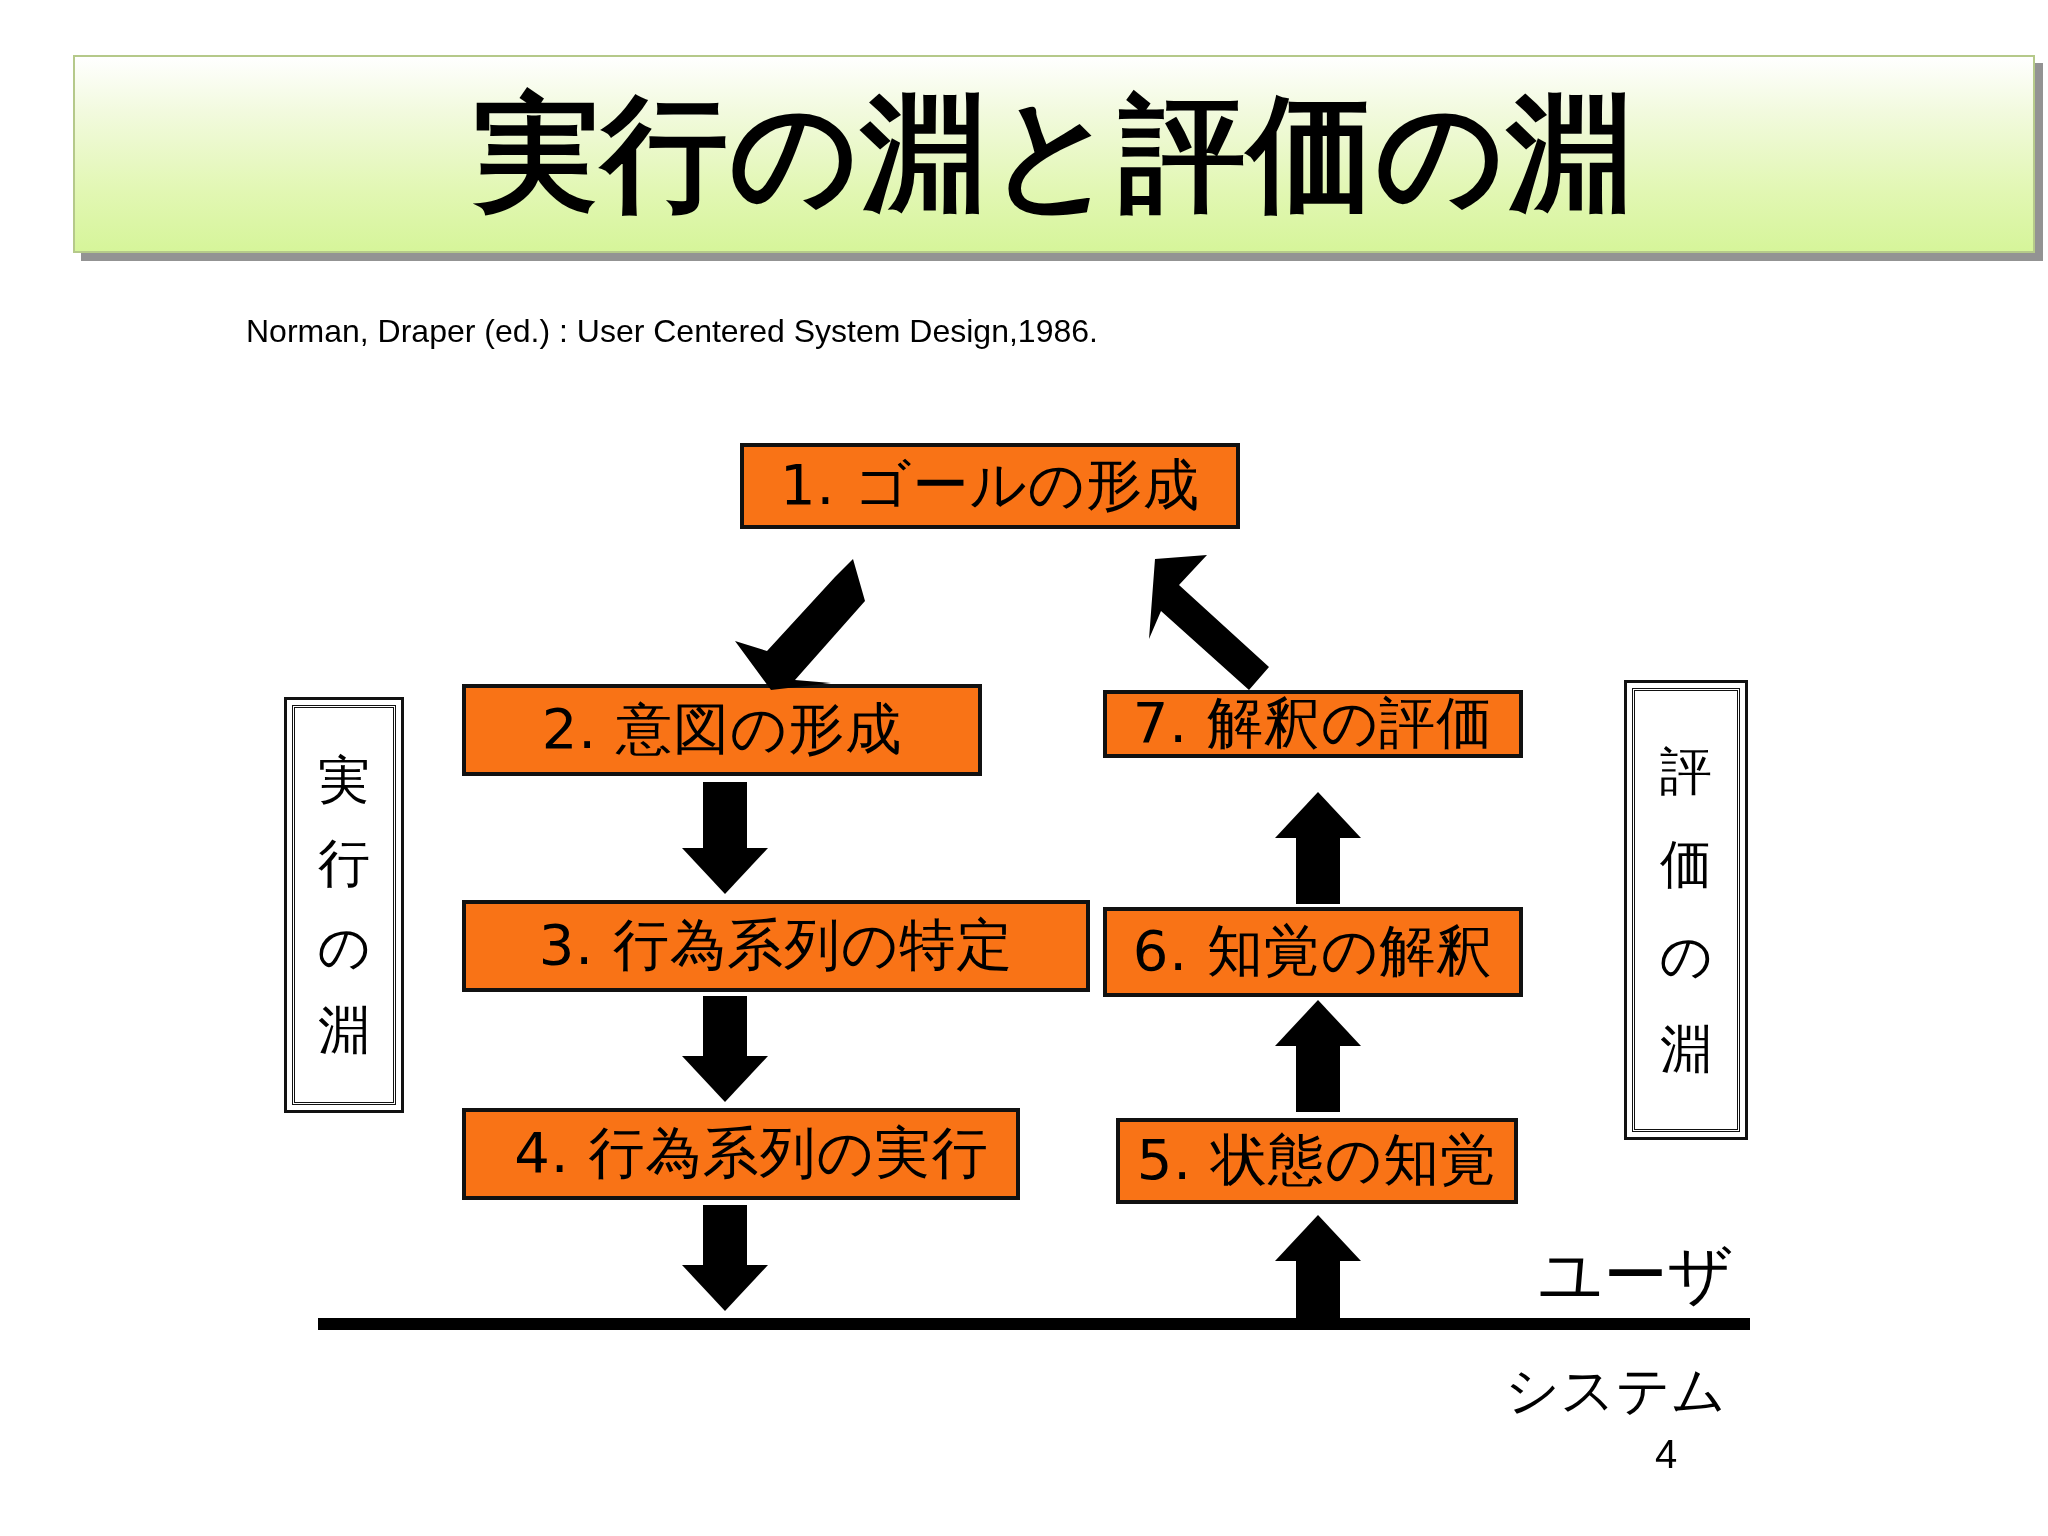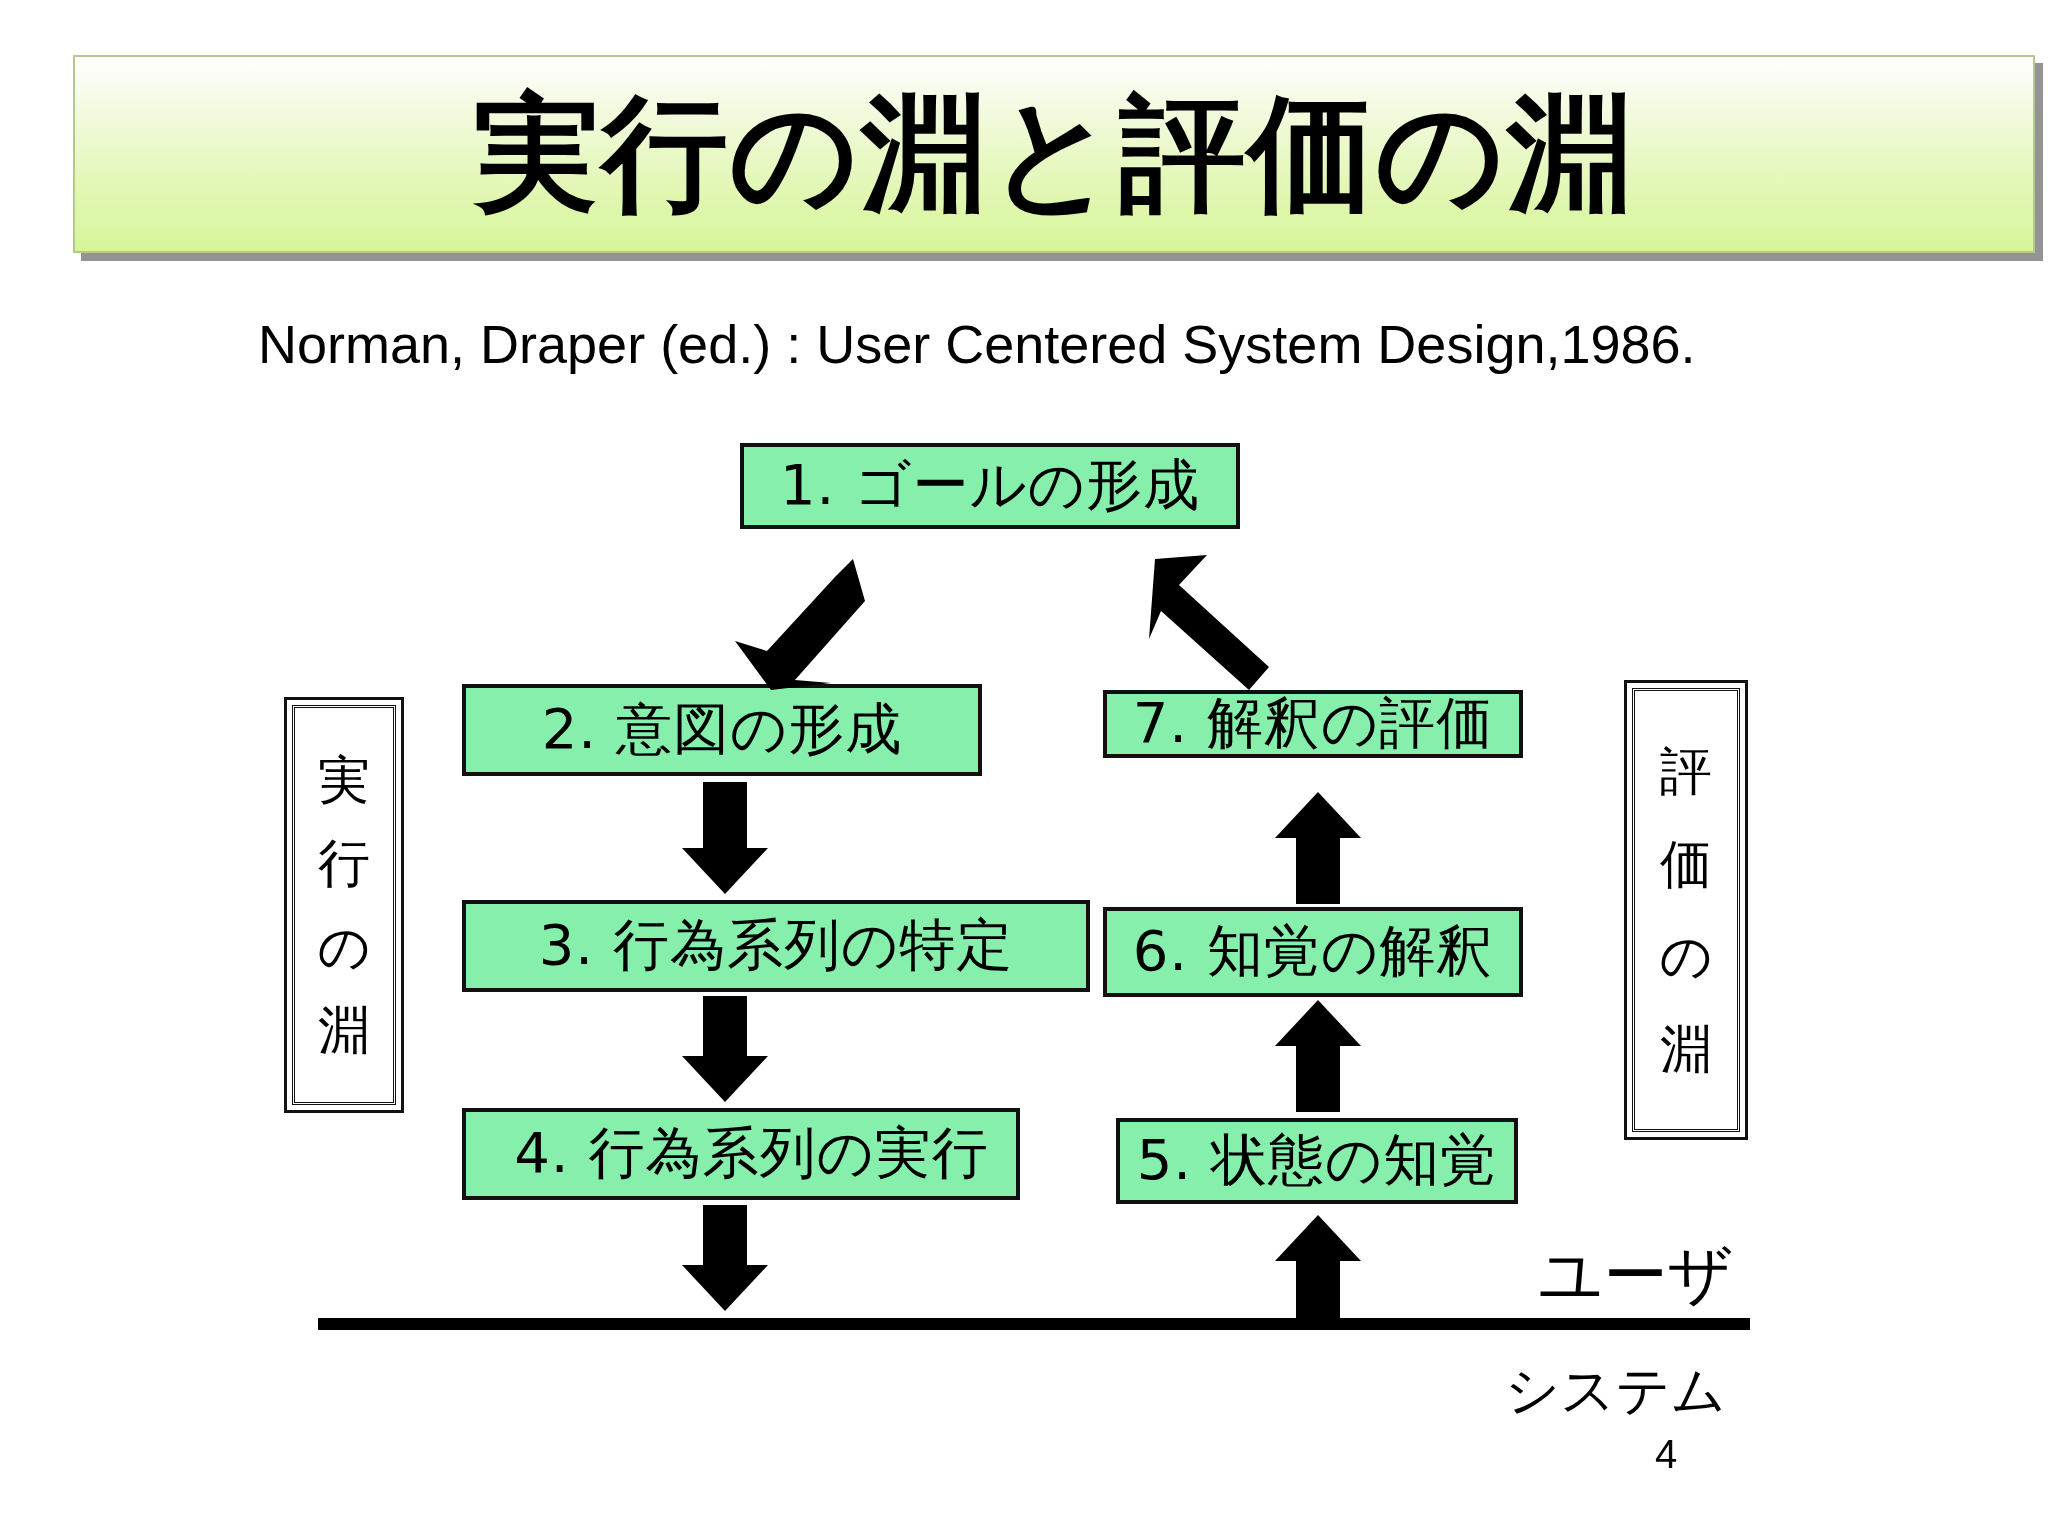--- a/index.html
+++ b/index.html
@@ -22,28 +22,27 @@
     position:absolute; left:0; top:0; width:100%; height:100%;
     display:flex; align-items:center; justify-content:center;
     font-size:126px; font-weight:bold; color:#000000;
     letter-spacing:2px; line-height:1;
     font-family:"DejaVu Sans","Liberation Sans",sans-serif;
     border-radius:6px;
   }
   
   #citation{
     position:absolute; left:246px; top:313px;
-    font-size:54px; color:#000000; white-space:nowrap;
+    font-size:32px; color:#000000; white-space:nowrap;
     font-family:"Liberation Sans","DejaVu Sans",sans-serif;
-    margin-left:12px;
   }
   
   .dbox{
     position:absolute; box-sizing:border-box;
-    border:4px solid #111111; background:#86efac;
+    border:4px solid #111111; background:#f97316;
     display:flex; align-items:center; justify-content:center;
     font-size:56px; color:#000; white-space:nowrap;
     font-family:"DejaVu Sans","Liberation Sans",sans-serif;
     letter-spacing:1px;
   }
   #box1{ left:740px;  top:443px;  width:500px; height:86px; }
   #box2{ left:462px;  top:684px;  width:520px; height:92px; }
   #box3{ left:462px;  top:900px;  width:628px; height:92px; }
   #box4{ left:462px;  top:1108px; width:558px; height:92px;padding-left:21px; }
   #box7{ left:1103px; top:690px;  width:420px; height:68px; }

